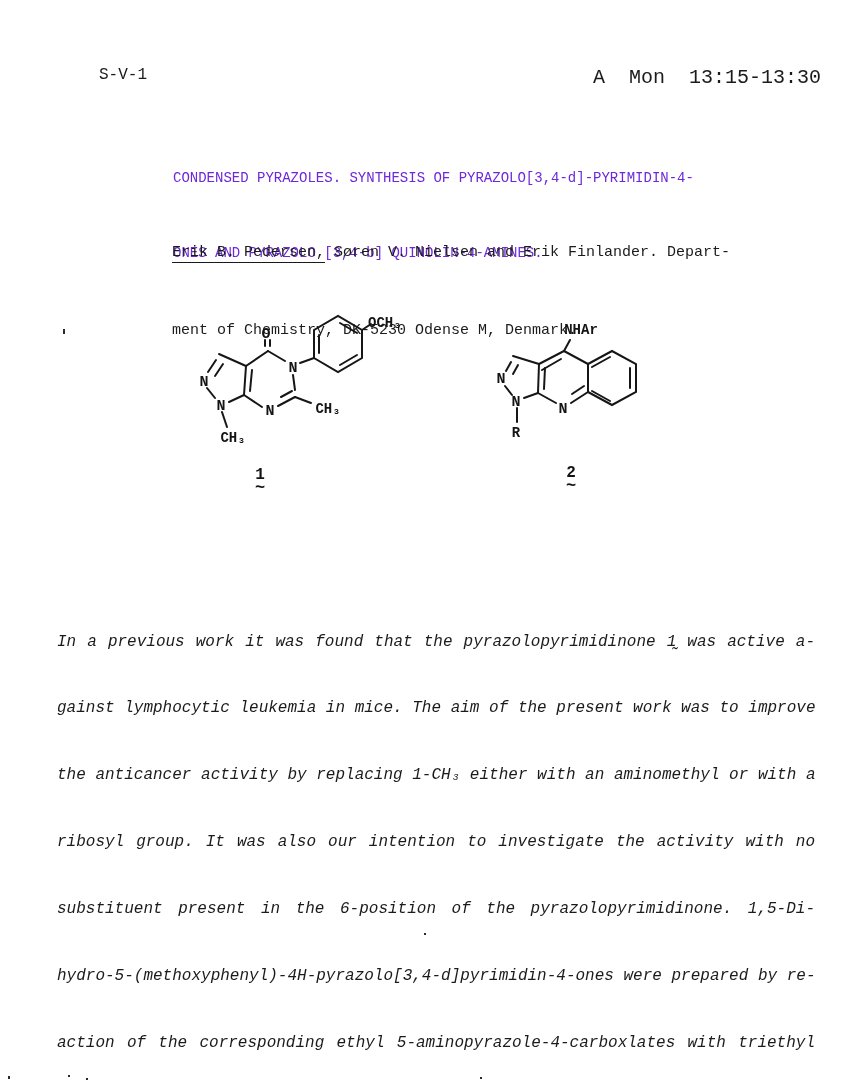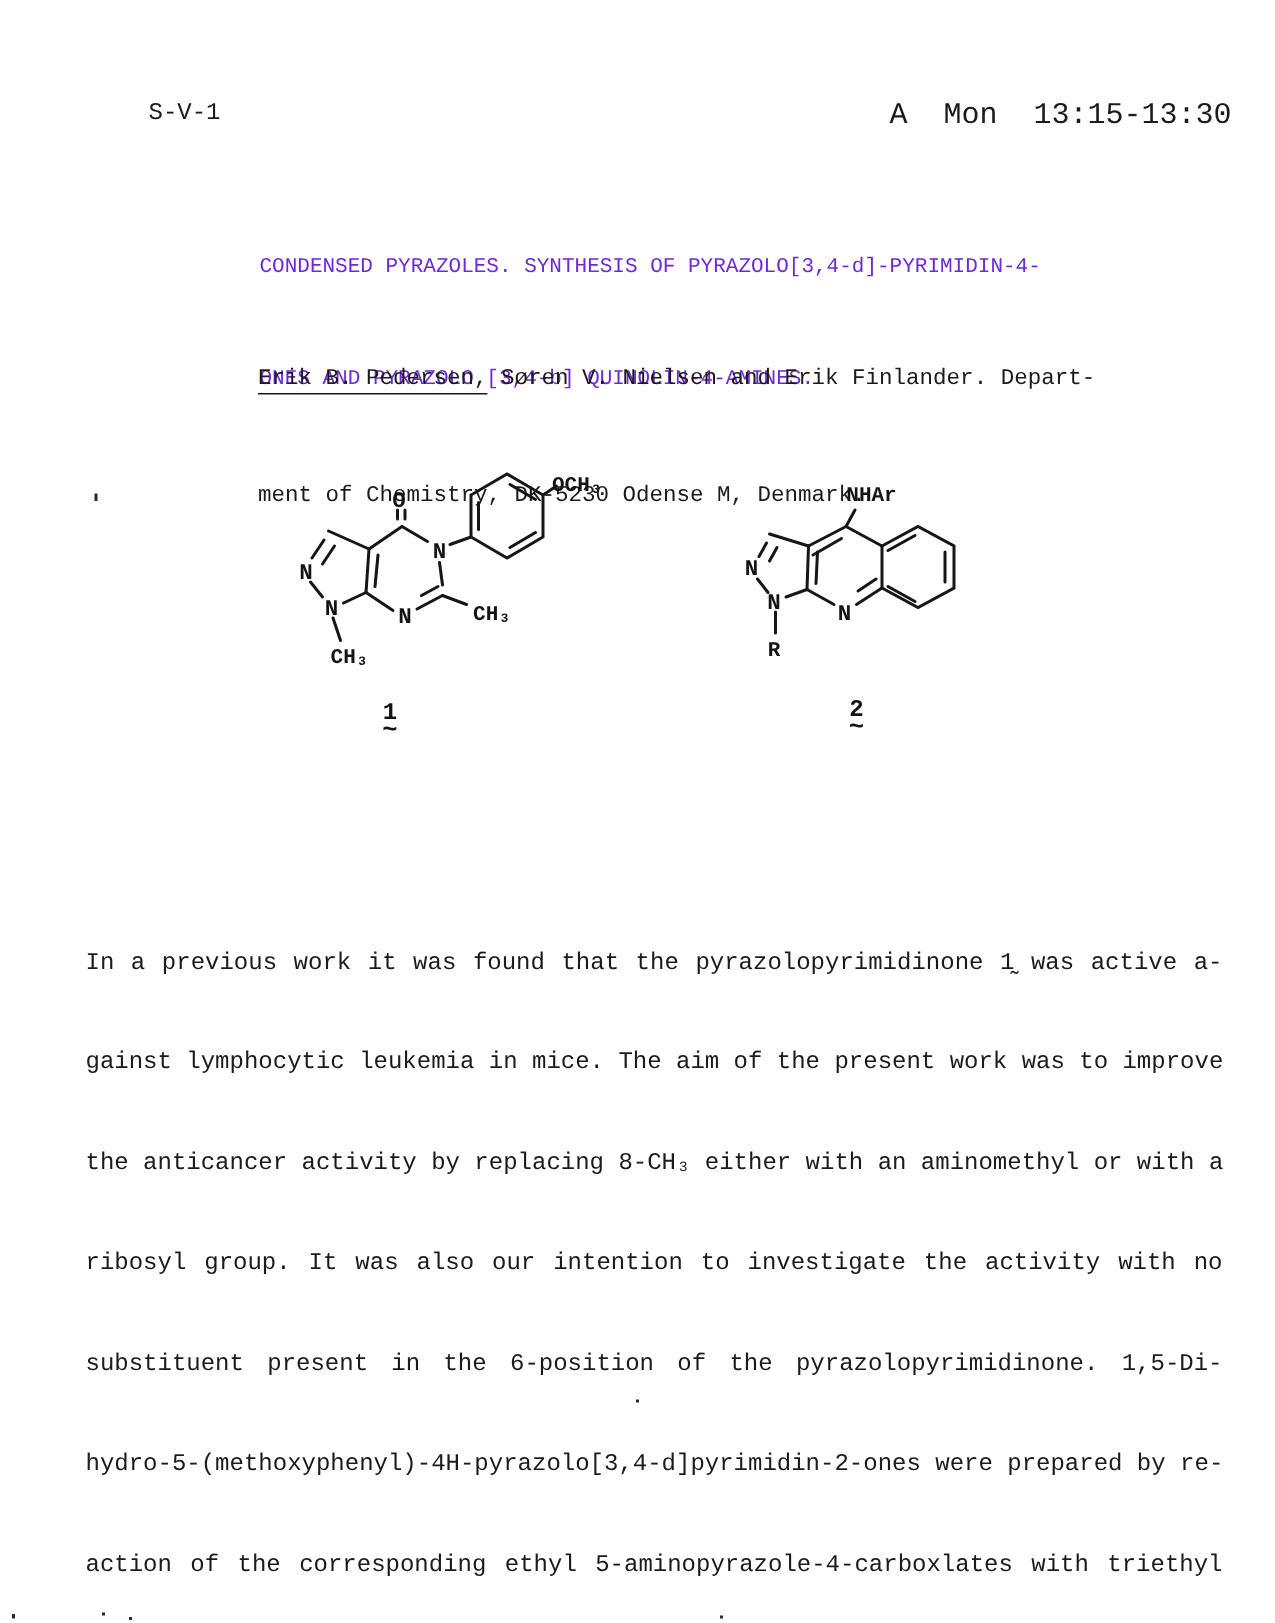--- a/index.html
+++ b/index.html
@@ -40,21 +40,21 @@
   .comp-label{
     position:absolute;width:24px;text-align:center;
     font-weight:bold;font-size:16px;line-height:15px;color:#141414;
   }
   .comp-label .tld{font-size:17px;line-height:9px;display:block;margin-top:0px;}
   .abstract{
     position:absolute;left:57px;top:586px;width:758px;
     font-size:16px;line-height:22.3px;white-space:pre;
   }
   .line{width:758px;}
-  .j{text-align:justify;text-align-last:justify;text-justify:inter-word;}
+  .j{text-align:justify;text-align-last:justify;text-justify:inter-word;font-style:italic;}
   .speck{position:absolute;background:#2a2a2a;}
 </style>
 </head>
 <body>
 
 <div class="page">
 
   <span class="hdr-left">S-V-1</span>
   <span class="hdr-right">A  Mon  13:15-13:30</span>
 
@@ -152,24 +152,24 @@
     <span class="tld">~</span>
   </div>
   <div class="comp-label" style="left:559px;top:466px;">
     <span>2</span>
     <span class="tld">~</span>
   </div>
 
   <div class="abstract">
     <div class="line j">In a previous work it was found that the pyrazolopyrimidinone 1̰ was active a-</div>
     <div class="line j">gainst lymphocytic leukemia in mice. The aim of the present work was to improve</div>
-    <div class="line j">the anticancer activity by replacing 8-CH₃ either with an aminomethyl or with a</div>
+    <div class="line j">the anticancer activity by replacing 1-CH₃ either with an aminomethyl or with a</div>
     <div class="line j">ribosyl group. It was also our intention to investigate the activity with no</div>
     <div class="line j">substituent present in the 6-position of the pyrazolopyrimidinone. 1,5-Di-</div>
-    <div class="line j">hydro-5-(methoxyphenyl)-4H-pyrazolo[3,4-d]pyrimidin-2-ones were prepared by re-</div>
+    <div class="line j">hydro-5-(methoxyphenyl)-4H-pyrazolo[3,4-d]pyrimidin-4-ones were prepared by re-</div>
     <div class="line j">action of the corresponding ethyl 5-aminopyrazole-4-carboxlates with triethyl</div>
     
     
     
     
     
     
   </div>
 
   <div class="speck" style="left:63px;top:329px;width:2px;height:5px;"></div>

